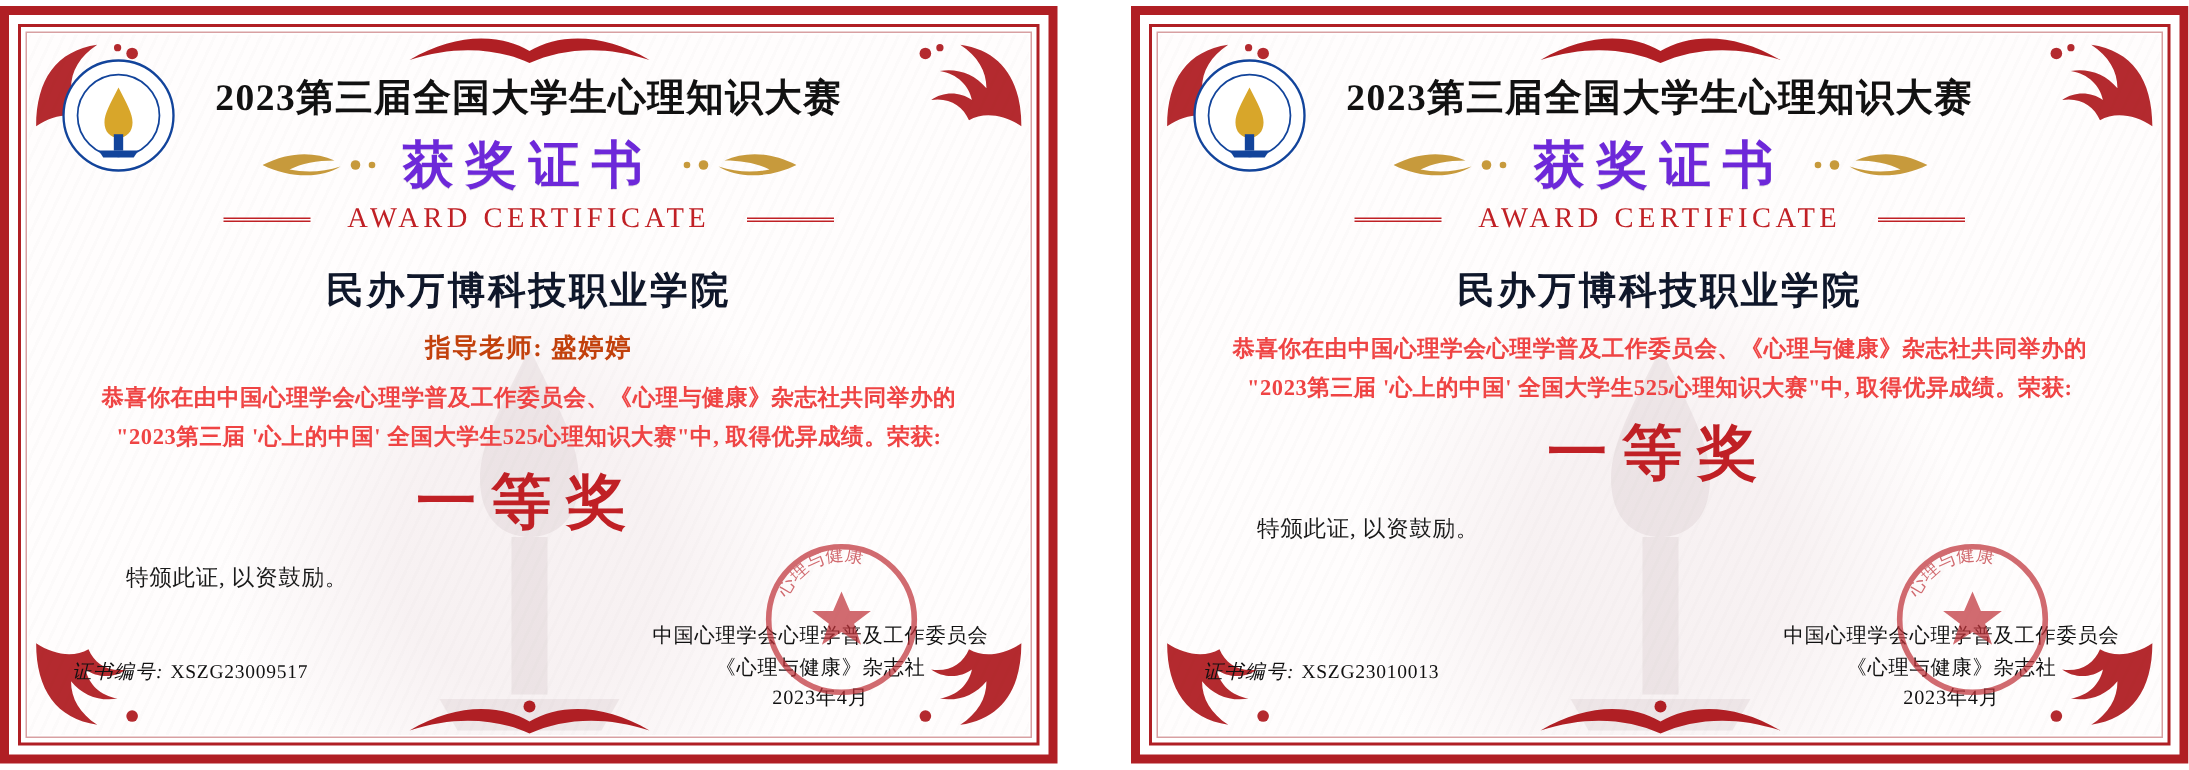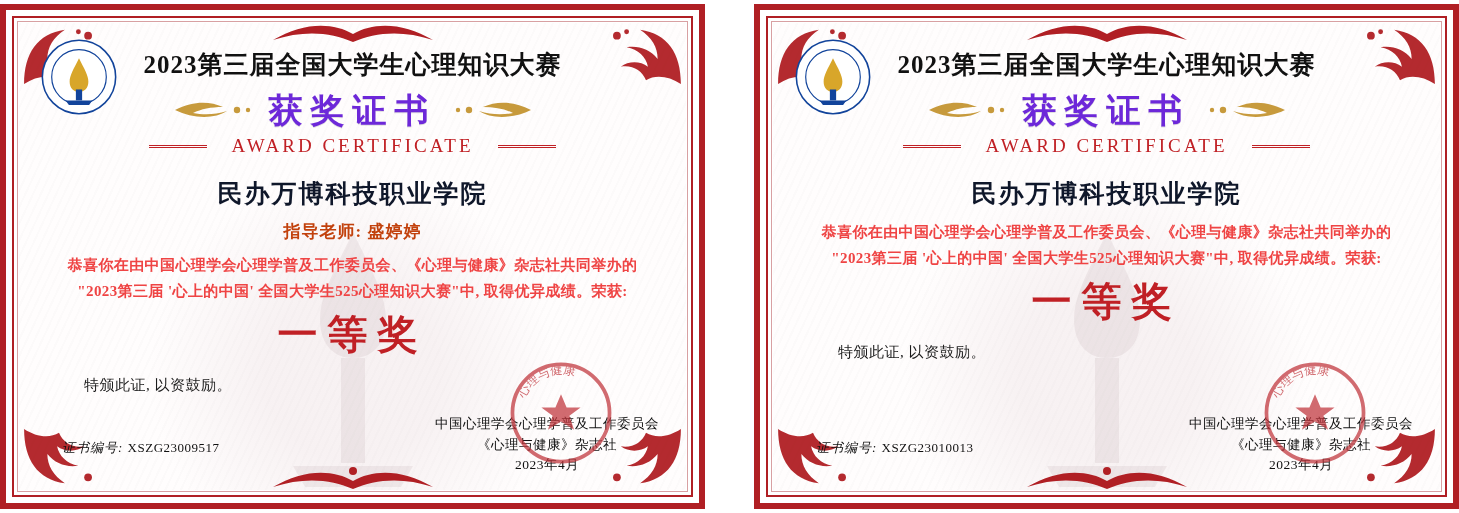--- a/index.html
+++ b/index.html
@@ -172,21 +172,21 @@
     margin-left:44px;
     letter-spacing:.5px;
   }
   .footer{
     position:absolute;
     left:0;right:0;bottom:6px;
     height:90px;
   }
   .cert-no{
     position:absolute;
-    left:22px;bottom:18px;
+    left:8px;bottom:18px;
     font-size:13px;
     color:#111;
     letter-spacing:1px;
     font-style:italic;
   }
   .cert-no .num{font-style:normal;letter-spacing:.5px;}
   .issuer{
     position:absolute;
     right:6px;bottom:0;
     text-align:center;

